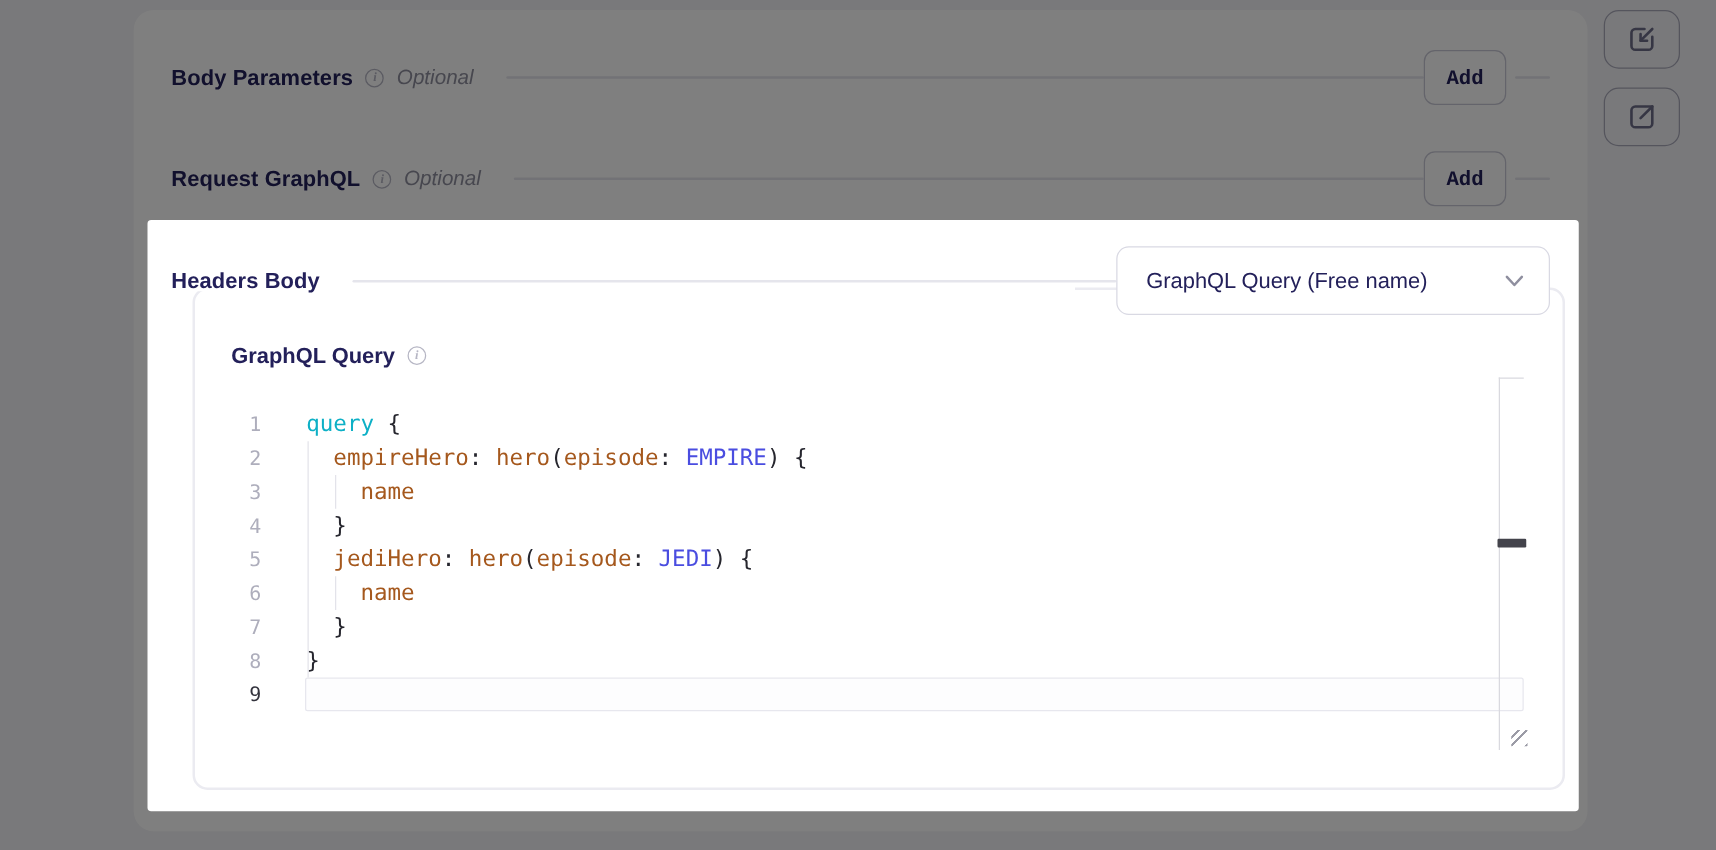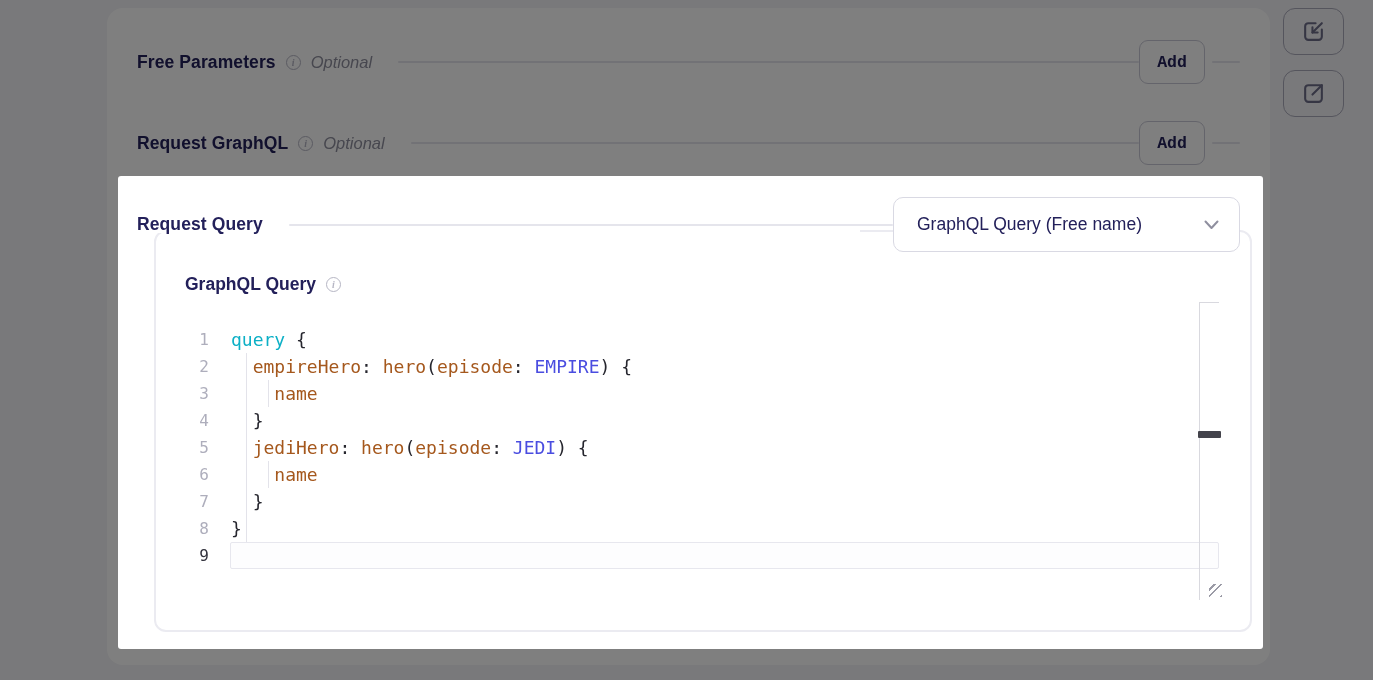--- a/index.html
+++ b/index.html
@@ -44,21 +44,21 @@
 
   .gql-label-row { position:absolute; left:29px; top:38px; height:28px;
                    display:flex; align-items:center; }
   .gql-label { font-size:17.5px; font-weight:700; color:#23205a; }
 
   
   .code-area { position:absolute; left:29px; top:94px; width:1034px; }
   .cline { display:flex; height:27px; align-items:stretch; }
   .ln { flex:0 0 24px; text-align:right; font-family:"DejaVu Sans Mono",monospace;
         font-size:16px; line-height:27px; color:#aeaebc; user-select:none; }
-  .cwrap { flex:1 1 auto; margin-left:21px; font-family:"DejaVu Sans Mono",monospace;
+  .cwrap { flex:1 1 auto; margin-left:35px; font-family:"DejaVu Sans Mono",monospace;
            font-size:18px; line-height:26px; white-space:pre; border:1.5px solid transparent; }
   .cline.active .ln { color:#33333d; }
   .cline.active .cwrap { background:#fdfdfe; border-color:#e7e7ee; border-radius:2px; }
 
   .indent-guide { position:absolute; width:1px; background:#e3e3ea; }
   .ig-1 { left:90px;  top:121px; height:189px; }
   .ig-2 { left:112px; top:148px; height:27px; }
   .ig-3 { left:112px; top:229px; height:27px; }
 
   .side-strip { position:absolute; left:1043px; top:70px; width:20px; height:298px;
@@ -81,21 +81,21 @@
   .spotlight { position:absolute; left:118px; top:176px; width:1145px; height:473px;
                border-radius:3px; box-shadow:0 0 0 3000px rgba(0,0,0,0.5);
                pointer-events:none; z-index:50; }
 </style>
 </head>
 <body>
 
 <div class="card">
 
   <div class="form-row row-qp">
-    <span class="sec-title">Free Parameters</span>
+    <span class="sec-title">Body Parameters</span>
     <span class="info-icon">i</span>
     <span class="optional">Optional</span>
     <span class="hline"></span>
     <button class="add-btn">Add</button>
     <span class="hline-short"></span>
   </div>
 
   <div class="form-row row-rh">
     <span class="sec-title">Request GraphQL</span>
     <span class="info-icon">i</span>
@@ -158,21 +158,21 @@
 
     <div class="side-strip"></div>
     <div class="drag-handle"></div>
     <div class="resize-grip"></div>
   </div>
 
   <div class="mask-h"></div>
   <div class="mask-v"></div>
 
   <div class="form-row row-rb">
-    <span class="sec-title">Request Query</span>
+    <span class="sec-title">Headers Body</span>
     <span class="hline"></span>
     <div class="select">
       <span class="select-value">GraphQL Query (Free name)</span>
       <svg width="15" height="10" viewBox="0 0 15 10" fill="none" stroke="#8f8f9f" stroke-width="2" stroke-linecap="round" stroke-linejoin="round">
           <polyline points="1.5,1.5 7.5,8 13.5,1.5"></polyline>
         </svg>
     </div>
   </div>
 
 </div>

